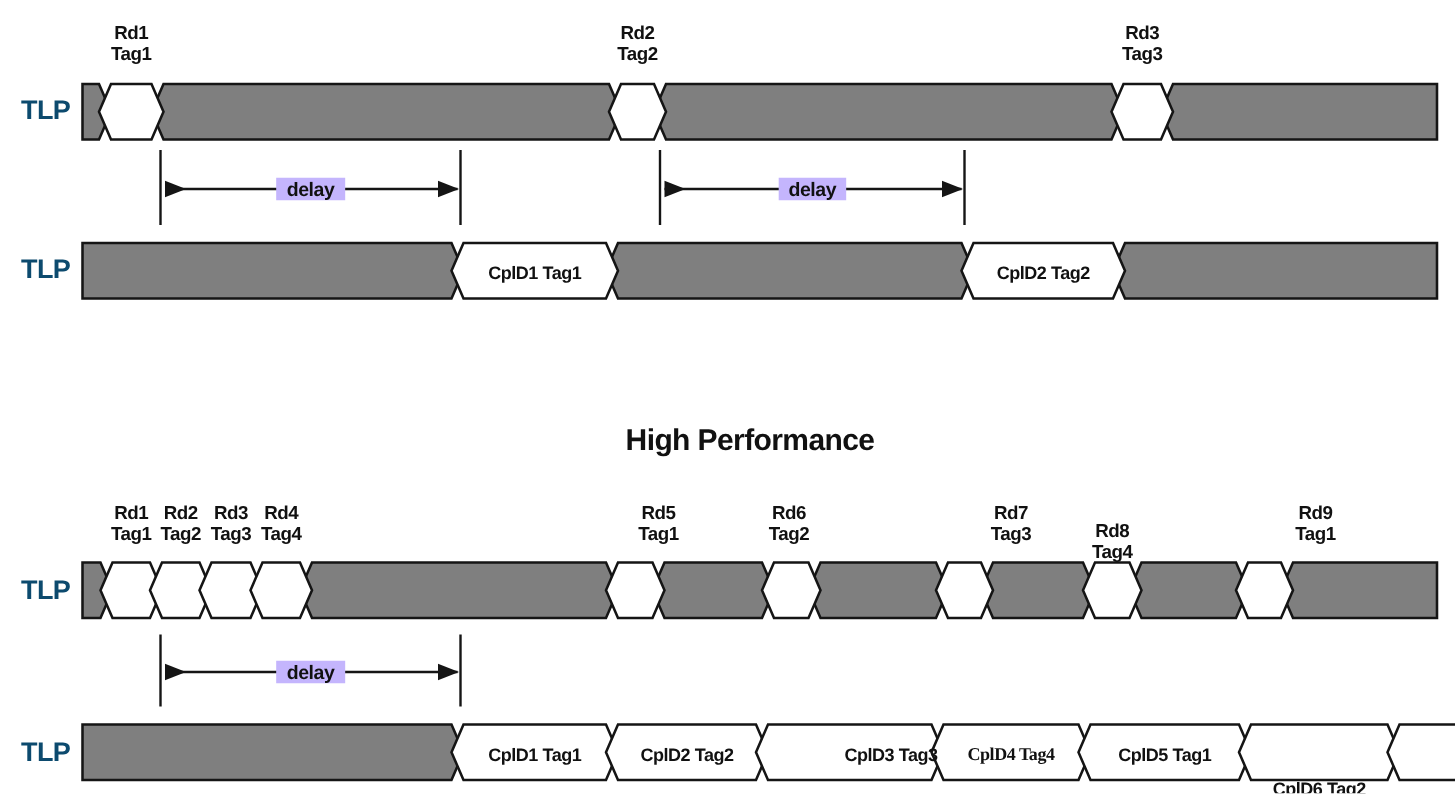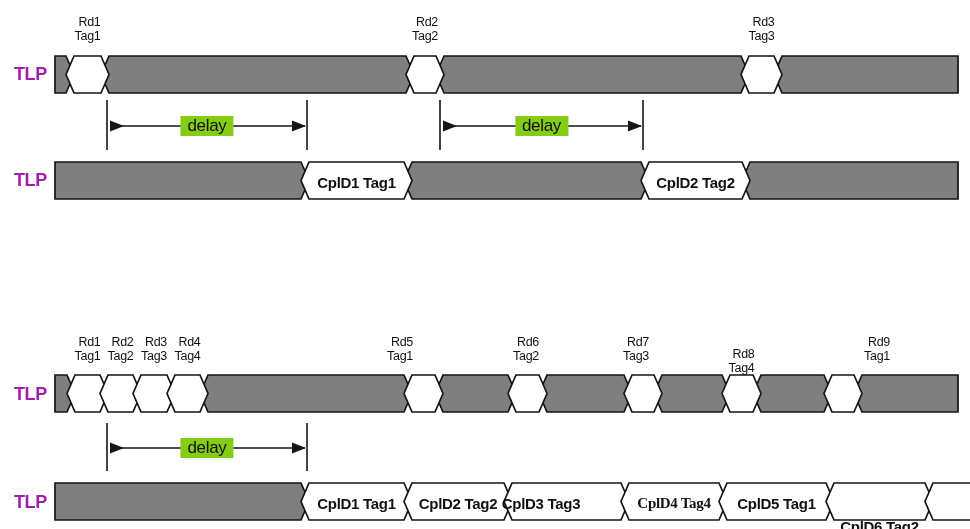--- a/index.html
+++ b/index.html
@@ -6,45 +6,45 @@
   #stage{
     position:relative;
     width:970px;height:529px;
     overflow:hidden;
     background:#ffffff;
     font-family:"Liberation Sans", sans-serif;
   }
   #wave-svg{position:absolute;left:0;top:0;}
   .tlp-label{
     position:absolute;
-    font-size:18px;font-weight:bold;color:#a21caf;
+    font-size:18px;font-weight:bold;color:#0c4a6e;
     letter-spacing:-0.4px;
     transform:translateY(-50%);
   }
   .tag-label{
     position:absolute;
     transform:translateX(-50%);
-    font-size:12.5px;font-weight:normal;color:#111;
-    line-height:13.5px;text-align:right;
+    font-size:12.5px;font-weight:bold;color:#111;
+    line-height:13.5px;text-align:center;
     letter-spacing:-0.3px;
     white-space:nowrap;
   }
   .seg-label{
     position:absolute;
     transform:translate(-50%,-50%);
-    font-size:15px;font-weight:bold;color:#111;
+    font-size:12px;font-weight:bold;color:#111;
     letter-spacing:-0.3px;
     white-space:nowrap;
   }
   .delay-label{
     position:absolute;
     transform:translate(-50%,-50%);
-    font-size:17px;font-weight:normal;color:#111;
+    font-size:13px;font-weight:bold;color:#111;
     letter-spacing:-0.3px;
-    background:#84cc16;
+    background:#c4b5fd;
     padding:0 7px;
     white-space:nowrap;
   }
   .section-title{
     position:absolute;
     transform:translateX(-50%);
     font-size:20px;font-weight:bold;color:#111;
     letter-spacing:-0.4px;
     white-space:nowrap;
   }
@@ -99,20 +99,21 @@
       <line x1="643" y1="100" x2="643" y2="150" stroke="#151515" stroke-width="1.6"></line>
       <line x1="443" y1="126" x2="641" y2="126" stroke="#151515" stroke-width="1.6"></line>
       <polygon points="443,120.5 443,131.5 457,126" fill="#151515"></polygon>
       <polygon points="628,120.5 628,131.5 642,126" fill="#151515"></polygon>
       <line x1="107" y1="423" x2="107" y2="471" stroke="#151515" stroke-width="1.6"></line>
       <line x1="307" y1="423" x2="307" y2="471" stroke="#151515" stroke-width="1.6"></line>
       <line x1="110" y1="448" x2="305" y2="448" stroke="#151515" stroke-width="1.6"></line>
       <polygon points="110,442.5 110,453.5 124,448" fill="#151515"></polygon>
       <polygon points="292,442.5 292,453.5 306,448" fill="#151515"></polygon>
     </svg>
+  <div class="section-title" style="left: 500px; top: 283px;">High Performance</div>
   <div id="labels">
       <div class="tlp-label" style="left: 14px; top: 74px;">TLP</div>
       <div class="tag-label" style="left: 87.5px; top: 16px;">
         <div>Rd1</div>
         <div>Tag1</div>
       </div>
       <div class="tag-label" style="left: 425px; top: 16px;">
         <div>Rd2</div>
         <div>Tag2</div>
       </div>
@@ -133,44 +134,44 @@
         <div>Tag2</div>
       </div>
       <div class="tag-label" style="left: 154px; top: 336px;">
         <div>Rd3</div>
         <div>Tag3</div>
       </div>
       <div class="tag-label" style="left: 187.5px; top: 336px;">
         <div>Rd4</div>
         <div>Tag4</div>
       </div>
-      <div class="tag-label" style="left: 400px; top: 336px;">
+      <div class="tag-label" style="left: 439px; top: 336px;">
         <div>Rd5</div>
         <div>Tag1</div>
       </div>
       <div class="tag-label" style="left: 526px; top: 336px;">
         <div>Rd6</div>
         <div>Tag2</div>
       </div>
-      <div class="tag-label" style="left: 636px; top: 336px;">
+      <div class="tag-label" style="left: 674px; top: 336px;">
         <div>Rd7</div>
         <div>Tag3</div>
       </div>
       <div class="tag-label" style="left: 741.5px; top: 348px;">
         <div>Rd8</div>
         <div>Tag4</div>
       </div>
       <div class="tag-label" style="left: 877px; top: 336px;">
         <div>Rd9</div>
         <div>Tag1</div>
       </div>
       <div class="tlp-label" style="left: 14px; top: 502px;">TLP</div>
       <div class="seg-label" style="left: 356.5px; top: 502.5px;">CplD1 Tag1</div>
       <div class="seg-label" style="left: 458px; top: 502.5px;">CplD2 Tag2</div>
-      <div class="seg-label" style="left: 541px; top: 502.5px;">CplD3 Tag3</div>
+      <div class="seg-label" style="left: 594px; top: 502.5px;">CplD3 Tag3</div>
       <div class="seg-label" style="left: 674px; top: 502.5px; font-family: Liberation Serif, serif;">CplD4 Tag4</div>
       <div class="seg-label" style="left: 776.5px; top: 502.5px; text-align: center;">CplD5 Tag1</div>
       <div class="seg-label" style="left: 879.5px; top: 514px; margin-top: 12px;">CplD6 Tag2</div>
       <div class="delay-label" style="left: 207px; top: 126px;">delay</div>
       <div class="delay-label" style="left: 541.5px; top: 126px;">delay</div>
       <div class="delay-label" style="left: 207px; top: 448px;">delay</div>
     </div>
 </div>
 
 </body></html>

